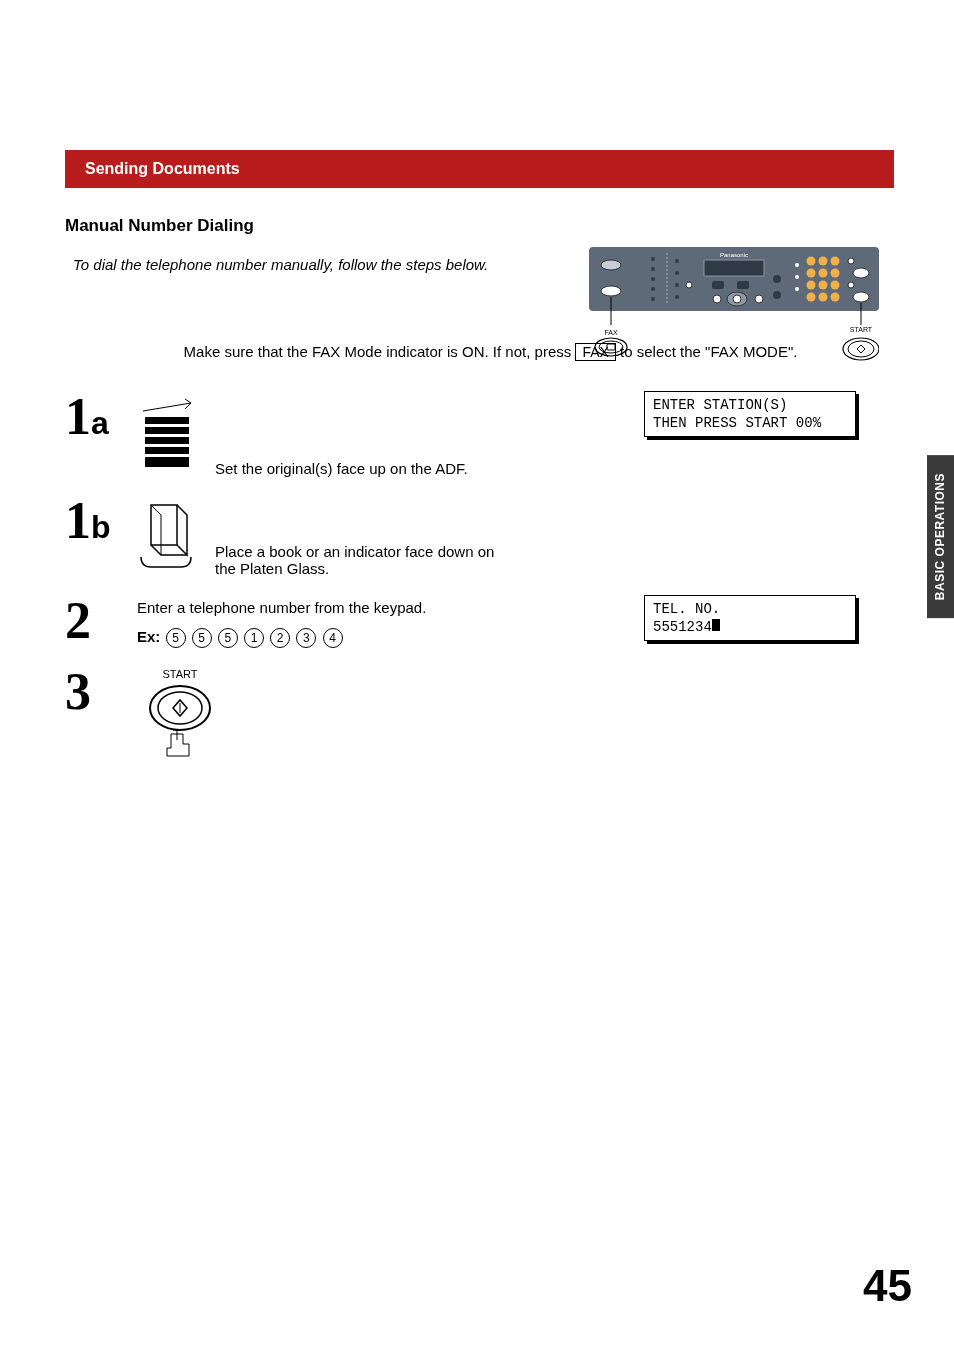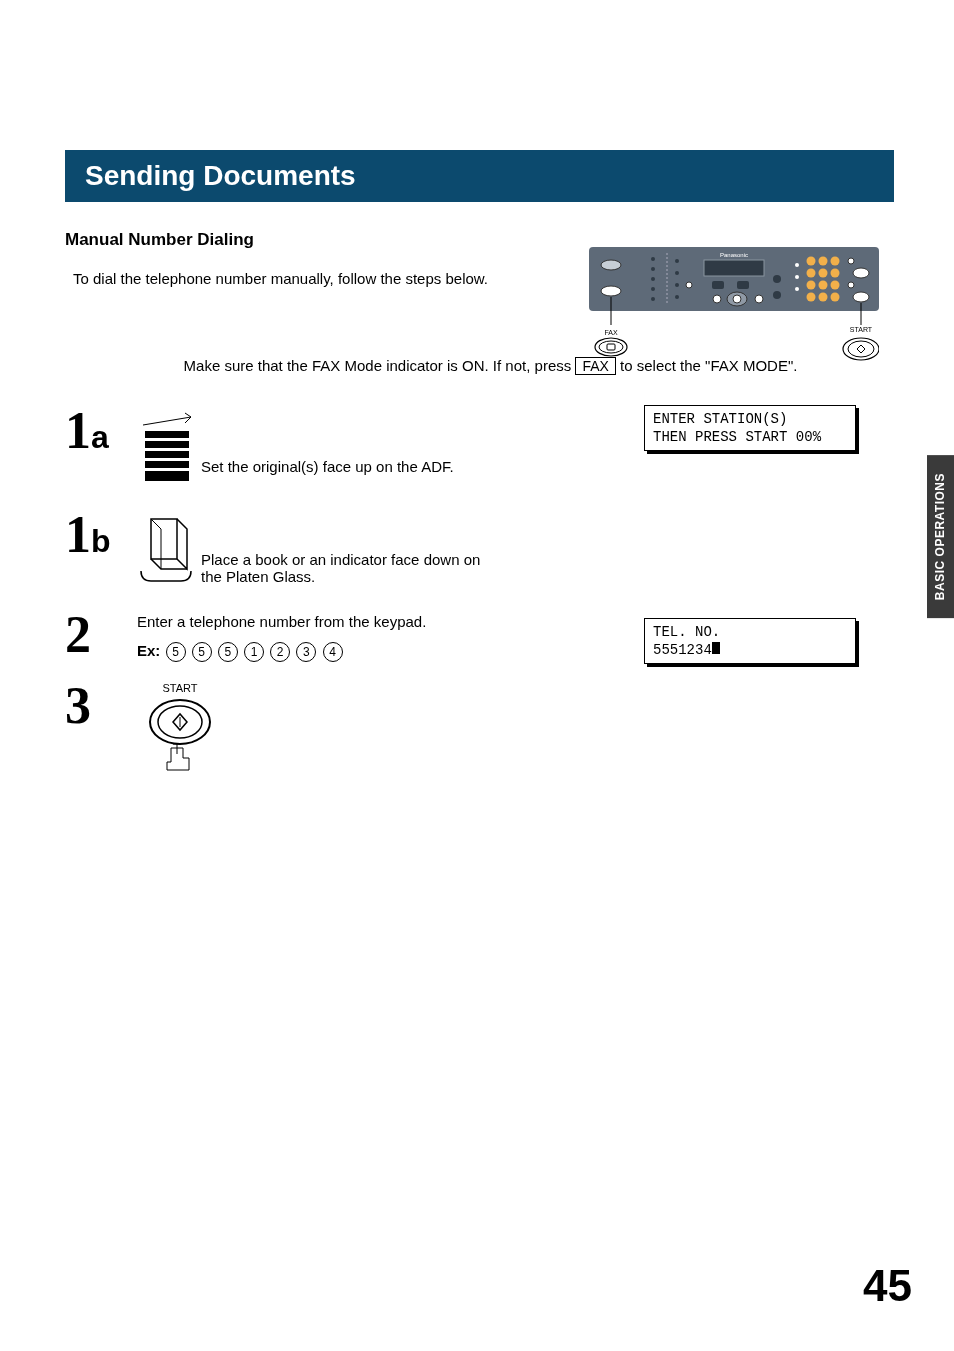--- a/index.html
+++ b/index.html
@@ -10,36 +10,37 @@
     width: 954px;
     height: 1351px;
     position: relative;
     color: #000;
   }
   .page-content {
     padding: 150px 60px 0 65px;
     position: relative;
   }
   .section-header {
-    background: #0c4a6e;
+    background: #b91c1c;
     color: #fff;
-    font-size: 28px;
+    font-size: 16px;
     font-weight: bold;
     padding: 10px 20px;
     margin-bottom: 28px;
   }
   .subhead {
     font-size: 17px;
     font-weight: bold;
     margin-bottom: 20px;
   }
   .intro {
     font-size: 15px;
     margin-left: 8px;
     margin-bottom: 28px;
+    font-style: italic;
   }
   .panel-area {
     position: absolute;
     right: 75px;
     top: 247px;
   }
   .panel-svg { display:block; }
   .modeline {
     margin-top: 70px;
     margin-left: 22px;
@@ -68,21 +69,22 @@
     min-width: 72px;
   }
   .step-num .sub {
     font-size: 32px;
     font-family: Arial, sans-serif;
     font-weight: bold;
   }
   .step-body {
     flex: 1;
     display: flex;
-    align-items: center;
+    align-items: flex-end;
+    gap: 14px;
     padding-top: 6px;
   }
   .step-text {
     font-size: 15px;
     max-width: 300px;
     padding-top: 30px;
   }
   .step-text.tight { padding-top: 0; }
   .lcd {
     border: 1.5px solid #000;
@@ -270,21 +272,21 @@
           <b>Ex:</b>
           <span class="circled">5</span>
           <span class="circled">5</span>
           <span class="circled">5</span>
           <span class="circled">1</span>
           <span class="circled">2</span>
           <span class="circled">3</span>
           <span class="circled">4</span>
         </div>
       </div>
-      <div class="lcd" style="top:9px;"><span>TEL. NO.
+      <div class="lcd" style="top:0;"><span>TEL. NO.
 5551234</span><span class="cursor"></span></div>
     </div>
 
     <div class="step-row" style="margin-top:8px;">
       <div class="step-num">3</div>
       <div class="step-body" style="padding-top:0;">
         <svg width="90" height="100">
           <text x="43" y="12" font-size="11" text-anchor="middle">START</text>
           <ellipse cx="43" cy="42" rx="30" ry="22" fill="none" stroke="#000" stroke-width="2"></ellipse>
           <ellipse cx="43" cy="42" rx="22" ry="16" fill="none" stroke="#000" stroke-width="1.5"></ellipse>

